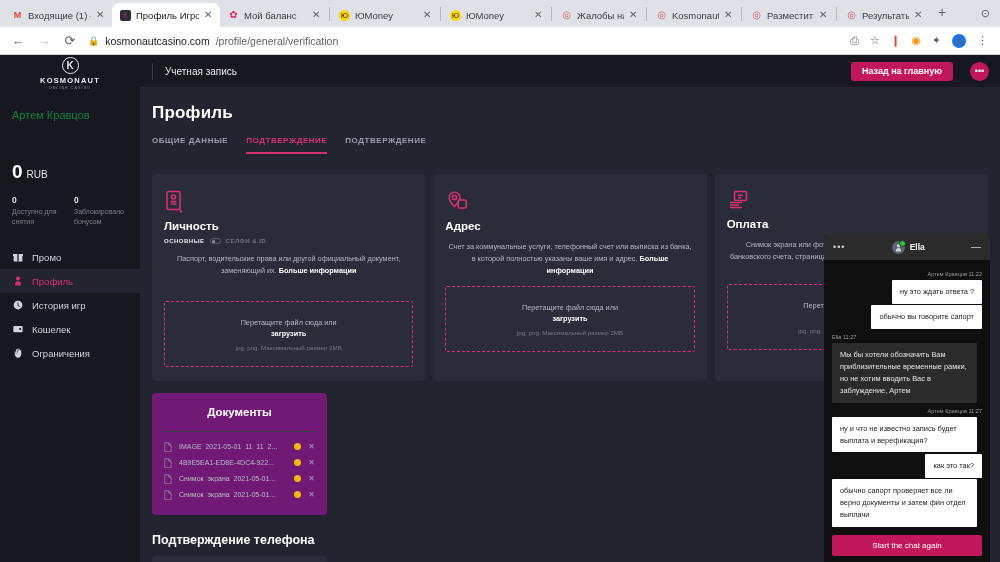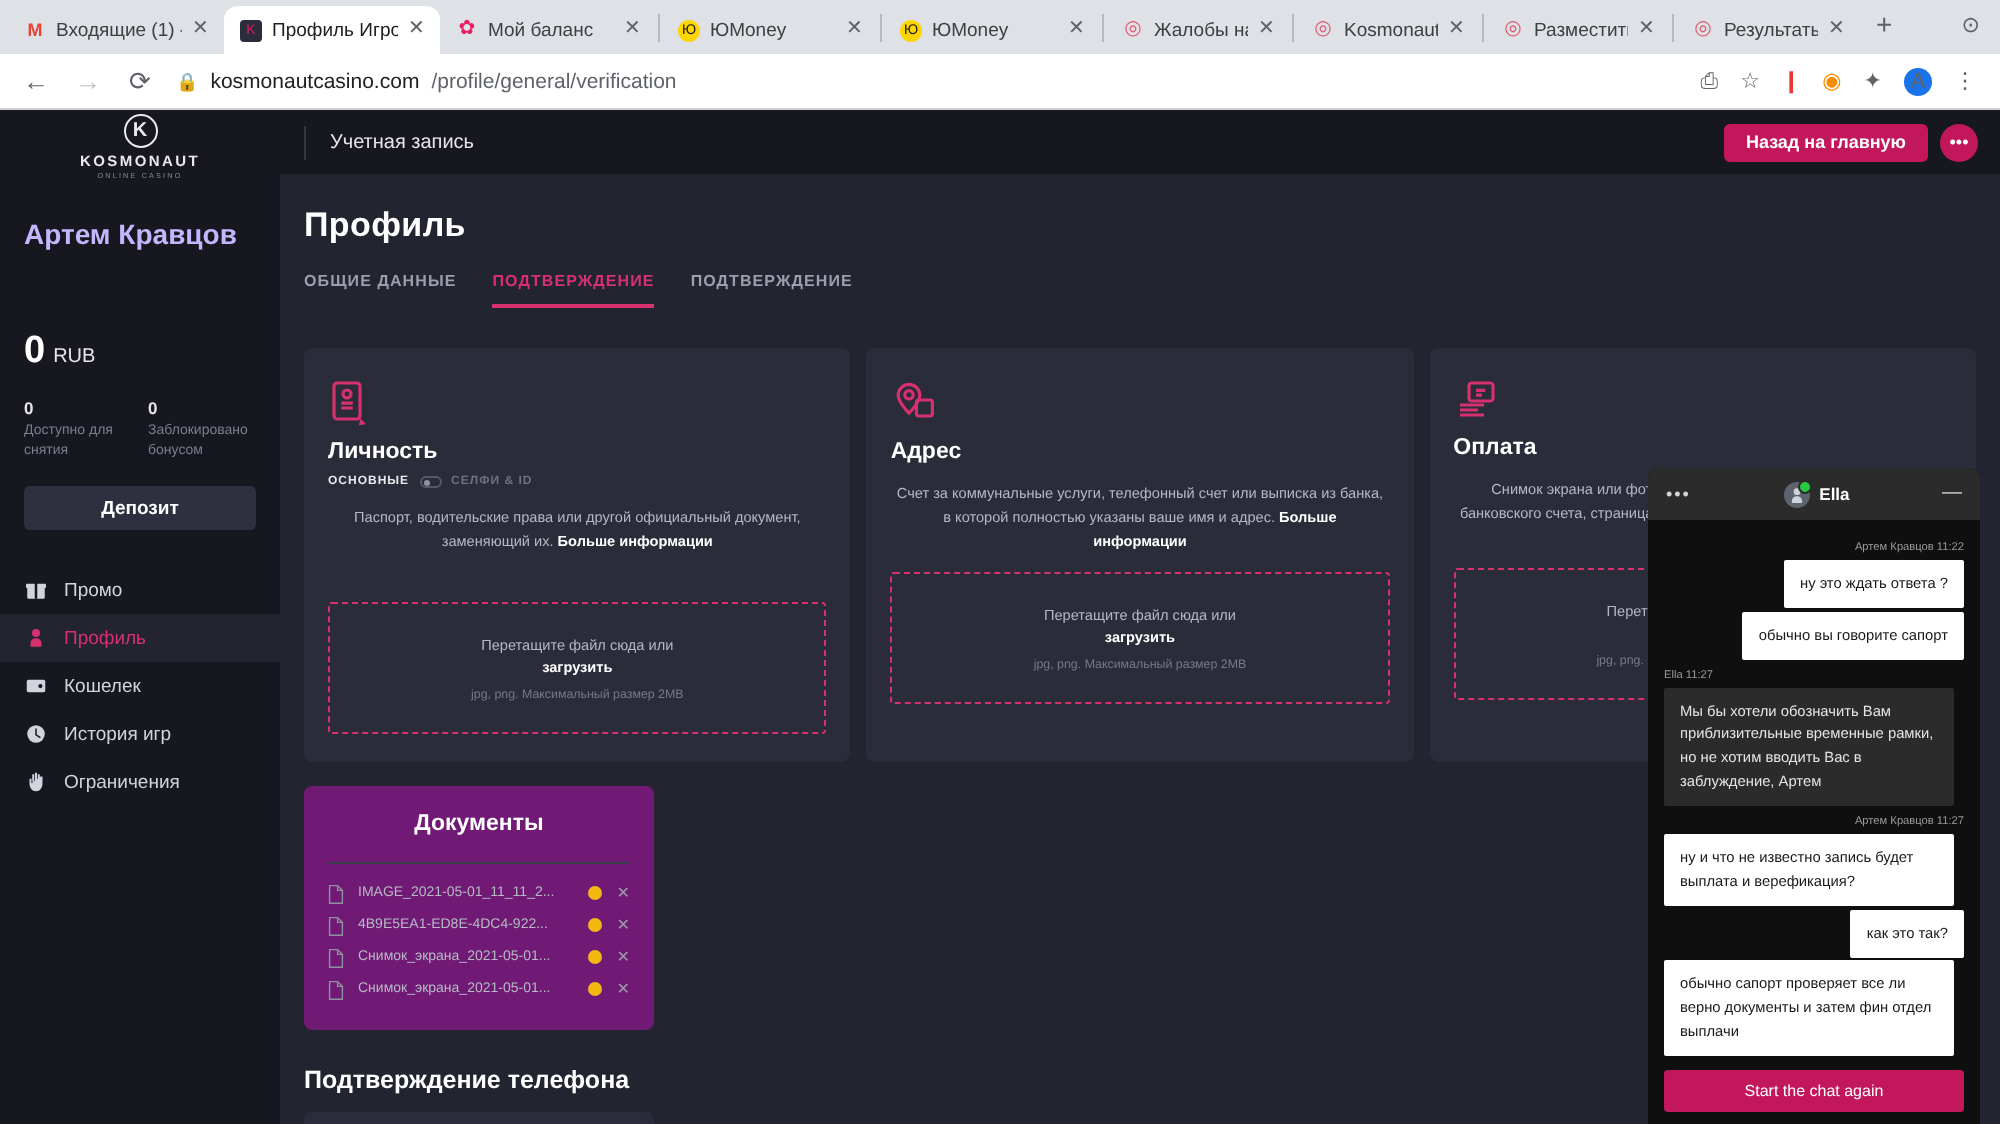--- a/index.html
+++ b/index.html
@@ -82,21 +82,21 @@
     align-items: center; justify-content: center; padding-top: 4px;
   }
   .brand-mark {
     width: 17px; height: 17px; border-radius: 50%;
     border: 1.3px solid #e8e8ee; color: #e8e8ee;
     font-size: 10px; font-weight: bold; line-height: 15px; text-align: center;
   }
   .brand-name { font-size: 7.5px; letter-spacing: 1.2px; color: #e8e8ee; font-weight: bold; margin-top: 2px; }
   .brand-sub { font-size: 3.6px; letter-spacing: 1.1px; color: #8a8d9b; margin-top: 1px; }
 
-  .user-name { color: #c4b5fd; font-size: 14px; padding: 22px 0 0 12px; font-weight: bold; }
+  .user-name { color: #15803d; font-size: 11px; padding: 22px 0 0 12px; font-weight: normal; }
   .balance { padding: 16px 0 0 12px; display: flex; align-items: baseline; gap: 4px; }
   .balance-amt { font-size: 19px; font-weight: bold; color: #fff; }
   .balance-cur { font-size: 10px; color: #e6e6ea; margin-top: 32px; }
   .substats { display: flex; padding: 12px 0 0 12px; }
   .substat { width: 62px; }
   .substat-val { font-size: 8.5px; font-weight: bold; color: #e6e6ea; }
   .substat-lbl { font-size: 7px; color: #7b7e8d; line-height: 1.45; margin-top: 2px; }
   .deposit-btn {
     margin: 12px 12px 0 12px; height: 22px;
     background: #2e3040; border: none; border-radius: 3px;
@@ -113,21 +113,21 @@
   .nav-ico svg { width: 10px; height: 10px; display: block; }
 
   
   .main { flex: 1; position: relative; overflow: hidden; }
   .topbar {
     height: 32px; background: #16171f;
     display: flex; align-items: center; padding: 0 11px 0 12px;
   }
   .topbar-divider { width: 1px; height: 17px; background: #34363f; margin-right: 12px; }
   .topbar-label { font-size: 10px; color: #e6e6ea; }
-  .topbar-right { margin-left: auto; display: flex; align-items: center; gap: 6px; }
+  .topbar-right { margin-left: auto; display: flex; align-items: center; gap: 17px; }
   .btn-home {
     background: #c2185b; border: none; border-radius: 3px;
     height: 19px; padding: 0 11px; color: #fff;
     font-size: 9px; font-weight: bold; font-family: inherit; cursor: pointer;
   }
   .btn-dots {
     width: 19px; height: 19px; border-radius: 50%;
     background: #c2185b; color: #fff; border: none;
     font-size: 9px; line-height: 1; cursor: pointer;
     display: flex; align-items: center; justify-content: center;
@@ -359,21 +359,20 @@
       <div class="substat">
         <div class="substat-val">0</div>
         <div class="substat-lbl">Доступно для снятия</div>
       </div>
       <div class="substat">
         <div class="substat-val">0</div>
         <div class="substat-lbl">Заблокировано бонусом</div>
       </div>
     </div>
 
-    <button class="deposit-btn">Депозит</button>
 
     <nav class="nav">
       <div class="nav-item">
         <span class="nav-ico">
           <svg viewBox="0 0 16 16" fill="currentColor">
               <rect x="1" y="6" width="14" height="9" rx="1"></rect>
               <rect x="0" y="3" width="16" height="3.4" rx="0.6"></rect>
               <rect x="7" y="2" width="2" height="13" fill="#16171f"></rect>
             </svg>
         </span>
@@ -384,34 +383,34 @@
           <svg viewBox="0 0 16 16" fill="currentColor">
               <circle cx="8" cy="4" r="3.2"></circle>
               <path d="M8 8.2c-2.6 0-4.4 1.6-4.4 4.1V15h8.8v-2.7c0-2.5-1.8-4.1-4.4-4.1z"></path>
             </svg>
         </span>
         <span>Профиль</span>
       </div>
       <div class="nav-item">
         <span class="nav-ico">
           <svg viewBox="0 0 16 16" fill="currentColor">
-              <rect x="0.6" y="3" width="14.8" height="10" rx="1.4"></rect>
-              <circle cx="11.5" cy="8" r="1.7" fill="#16171f"></circle>
+              <circle cx="8" cy="8" r="7"></circle>
+              <path d="M7.4 3.6h1.2v4.8l3.2 1.9-.6 1-3.8-2.3z" fill="#16171f"></path>
             </svg>
         </span>
-        <span>Кошелек</span>
+        <span>История игр</span>
       </div>
       <div class="nav-item">
         <span class="nav-ico">
           <svg viewBox="0 0 16 16" fill="currentColor">
-              <circle cx="8" cy="8" r="7"></circle>
-              <path d="M7.4 3.6h1.2v4.8l3.2 1.9-.6 1-3.8-2.3z" fill="#16171f"></path>
+              <rect x="0.6" y="3" width="14.8" height="10" rx="1.4"></rect>
+              <circle cx="11.5" cy="8" r="1.7" fill="#16171f"></circle>
             </svg>
         </span>
-        <span>История игр</span>
+        <span>Кошелек</span>
       </div>
       <div class="nav-item">
         <span class="nav-ico">
           <svg viewBox="0 0 16 16" fill="currentColor">
               <path d="M5 1.8h1.6v6H5zM7.2 0.6h1.6v7.2H7.2zM9.4 1.8H11v6H9.4zM11.6 3.6h1.6V9c0 3.6-2 6.4-5.2 6.4S2.8 12.6 2.8 9V5.4h1.6V9z"></path>
             </svg>
         </span>
         <span>Ограничения</span>
       </div>
     </nav>

